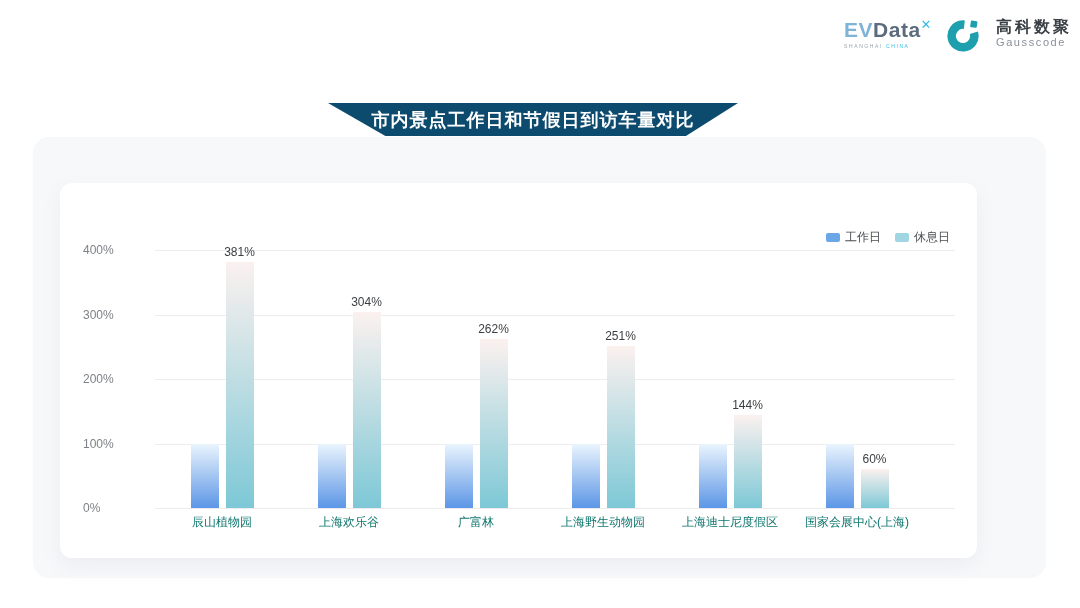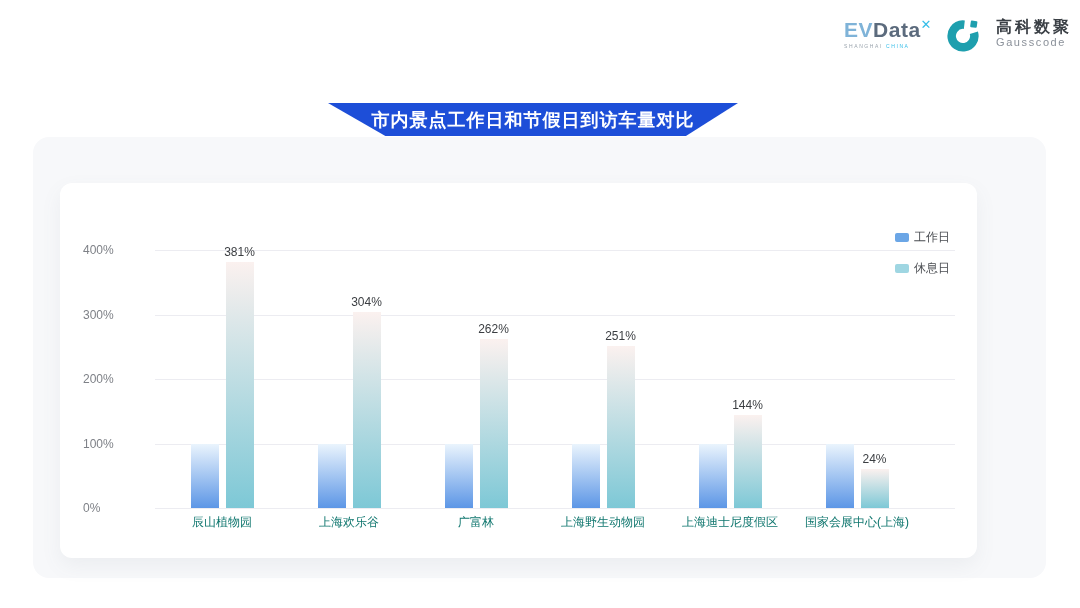--- a/index.html
+++ b/index.html
@@ -33,21 +33,21 @@
   .panel{
     position:absolute;left:33px;top:137px;width:1013px;height:441px;
     background:#f7f8fa;border-radius:16px;
   }
   .card{
     position:absolute;left:60px;top:183px;width:917px;height:375px;
     background:#ffffff;border-radius:12px;
     box-shadow:0 8px 20px rgba(100,110,130,0.08);
   }
   
-  .legend{position:absolute;top:229px;right:130px;display:flex;gap:14px;flex-direction:column;}
+  .legend{position:absolute;top:229px;right:130px;display:flex;gap:14px;}
   .legend-item{display:flex;align-items:center;gap:5px;cursor:pointer;}
   .legend-swatch{width:14px;height:9px;border-radius:2px;}
   .legend-label{font-size:12px;color:#4a4d52;}
   #plot{position:absolute;left:155px;top:250px;width:800px;height:258px;}
   .gridline{position:absolute;left:0;width:100%;height:1px;background:#ececf1;}
   .ytick{position:absolute;right:812px;width:60px;text-align:left;font-size:12px;color:#7e8187;transform:translateY(-50%);}
   .bar{position:absolute;bottom:0;width:28px;}
   .value-label{position:absolute;font-size:12px;color:#3b3e42;width:60px;text-align:center;}
   .xlabel{position:absolute;top:264px;width:140px;text-align:center;font-size:12px;color:#0f766e;}
 </style>
@@ -66,21 +66,21 @@
         <circle cx="18" cy="19" r="12" fill="none" stroke="#1e9fae" stroke-width="9" stroke-dasharray="61 14.4" stroke-dashoffset="-8" transform="rotate(-55 18 19)"></circle>
         <rect x="26" y="3" width="7" height="7" rx="1" fill="#1e9fae" transform="rotate(8 29 6)"></rect>
       </svg>
       <div class="gtext">
         <div class="g-cn">高科数聚</div>
         <div class="g-en">Gausscode</div>
       </div>
     </div>
   </div>
 
-  <div class="banner" id="banner" style="background: #1d4ed8;">
+  <div class="banner" id="banner" style="background: #0c4a6e;">
     <span class="banner-text">市内景点工作日和节假日到访车量对比</span>
   </div>
 
   <div class="panel"></div>
   <div class="card"></div>
 
   <div class="legend" id="legend">
       <div class="legend-item">
         <span class="legend-swatch" style="background: rgb(107, 166, 230);"></span>
         <span class="legend-label">工作日</span>
@@ -117,17 +117,17 @@
       <div class="bar" style="left: 416.5px; height: 64.5px; background: linear-gradient(rgb(234, 244, 253) 0%, rgb(92, 150, 230) 100%);"></div>
       <div class="bar" style="left: 451.5px; height: 161.895px; background: linear-gradient(rgb(251, 241, 239) 0%, rgb(125, 200, 214) 100%);"></div>
       <div class="value-label" style="left: 435.5px; bottom: 164.895px; margin-top: 35px;">251%</div>
       <div class="xlabel" style="left: 378px;">上海野生动物园</div>
       <div class="bar" style="left: 543.5px; height: 64.5px; background: linear-gradient(rgb(234, 244, 253) 0%, rgb(92, 150, 230) 100%);"></div>
       <div class="bar" style="left: 578.5px; height: 92.88px; background: linear-gradient(rgb(251, 241, 239) 0%, rgb(125, 200, 214) 100%);"></div>
       <div class="value-label" style="left: 562.5px; bottom: 95.88px;">144%</div>
       <div class="xlabel" style="left: 505px;">上海迪士尼度假区</div>
       <div class="bar" style="left: 670.5px; height: 64.5px; background: linear-gradient(rgb(234, 244, 253) 0%, rgb(92, 150, 230) 100%);"></div>
       <div class="bar" style="left: 705.5px; height: 38.7px; background: linear-gradient(rgb(251, 241, 239) 0%, rgb(125, 200, 214) 100%);"></div>
-      <div class="value-label" style="left: 689.5px; bottom: 41.7px;">24%</div>
+      <div class="value-label" style="left: 689.5px; bottom: 41.7px;">60%</div>
       <div class="xlabel" style="left: 632px;">国家会展中心(上海)</div>
     </div>
 
 </div>
 
 </body></html>

